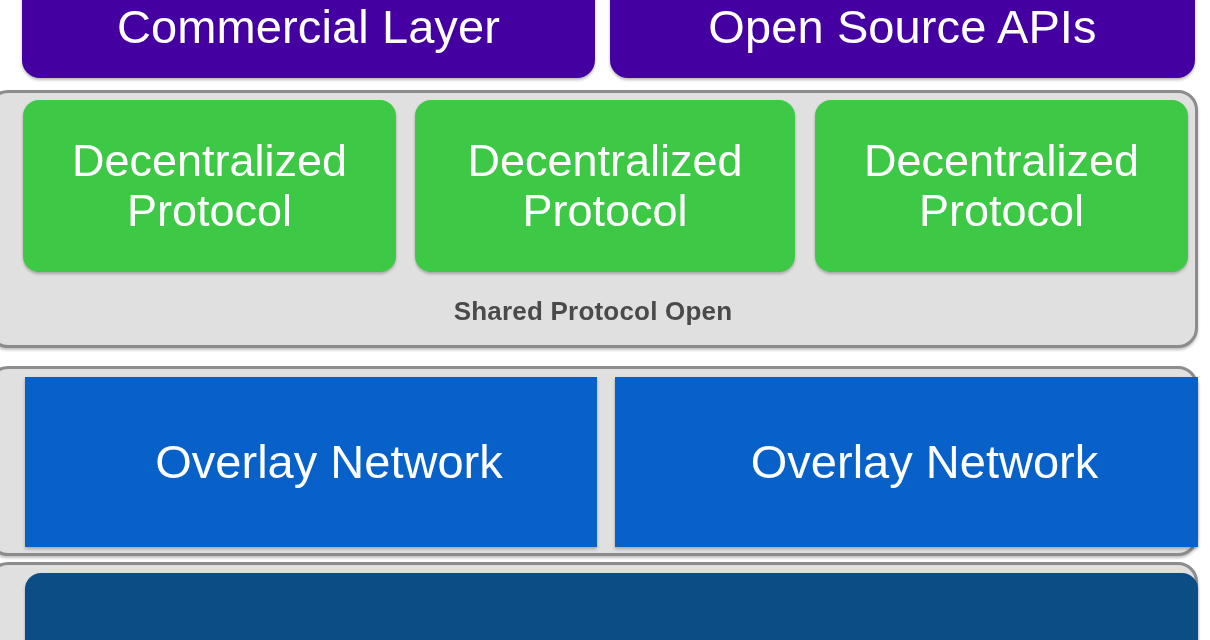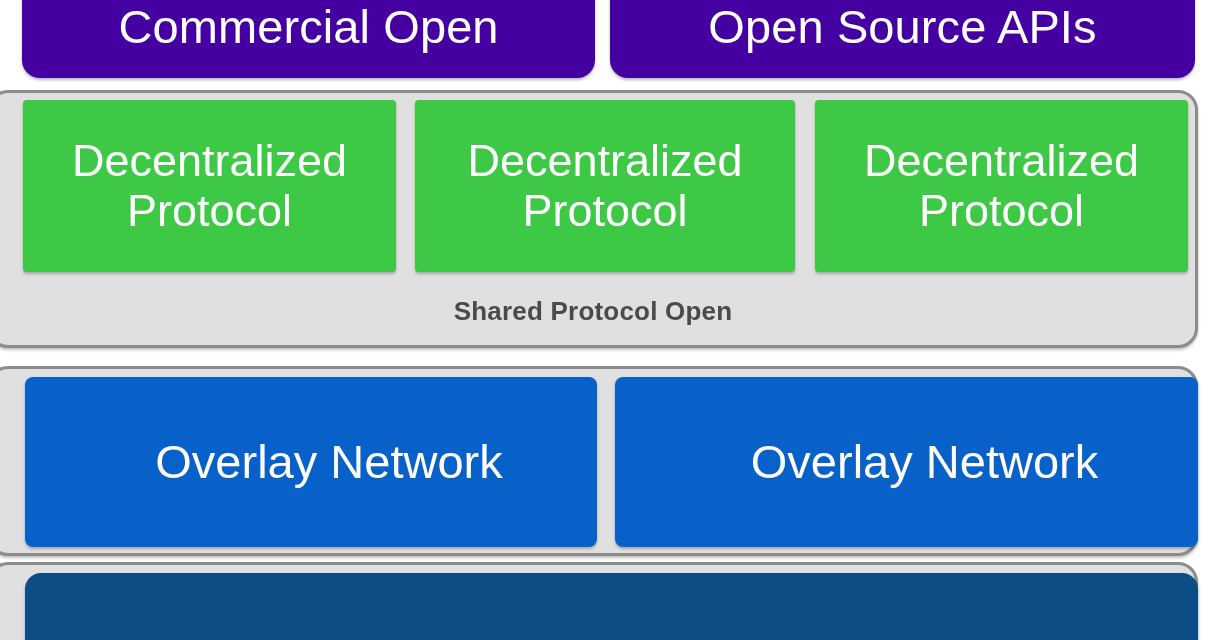--- a/index.html
+++ b/index.html
@@ -51,21 +51,21 @@
     box-sizing: border-box;
     background: #e0e0e0;
     border: 3px solid #8c8c8c;
     border-radius: 20px;
     box-shadow: 0 2px 3px rgba(0,0,0,0.25);
   }
 
   
   .proto-node {
     background: #3dc945;
-    border-radius: 4px;
+    border-radius: 16px;
     font-size: 45px;
     font-weight: 400;
     box-shadow: 0 2px 3px rgba(0,0,0,0.26);
   }
 
   
   .panel-caption {
     position: absolute;
     box-sizing: border-box;
     display: flex;
@@ -75,21 +75,21 @@
     color: #4a4a4a;
     font-size: 26px;
     font-weight: bold;
     letter-spacing: 0.2px;
     user-select: none;
   }
 
   
   .overlay-node {
     background: #0761c8;
-    border-radius: 8px;
+    border-radius: 0;
     font-size: 47px;
     font-weight: 400;
     box-shadow: 0 2px 3px rgba(0,0,0,0.26);
     padding-left: 36px;
   }
 
   
   .substrate-node {
     background: #0d4d86;
     border-radius: 16px;
@@ -97,21 +97,21 @@
     font-weight: 400;
     box-shadow: 0 2px 3px rgba(0,0,0,0.26);
   }
 </style>
 </head>
 <body>
 
 <div id="diagram">
 
   <div class="node api-node" style="left:22px; top:-24px; width:573px; height:102px;">
-    <span>Commercial Open</span>
+    <span>Commercial Layer</span>
   </div>
 
   <div class="node api-node" style="left:610px; top:-24px; width:585px; height:102px;">
     <span>Open Source APIs</span>
   </div>
 
   <div class="panel" style="left:-12px; top:90px; width:1210px; height:258px;">
 
     <div class="node proto-node" style="left:32px; top:7px; width:373px; height:172px;">
       <span>Decentralized

